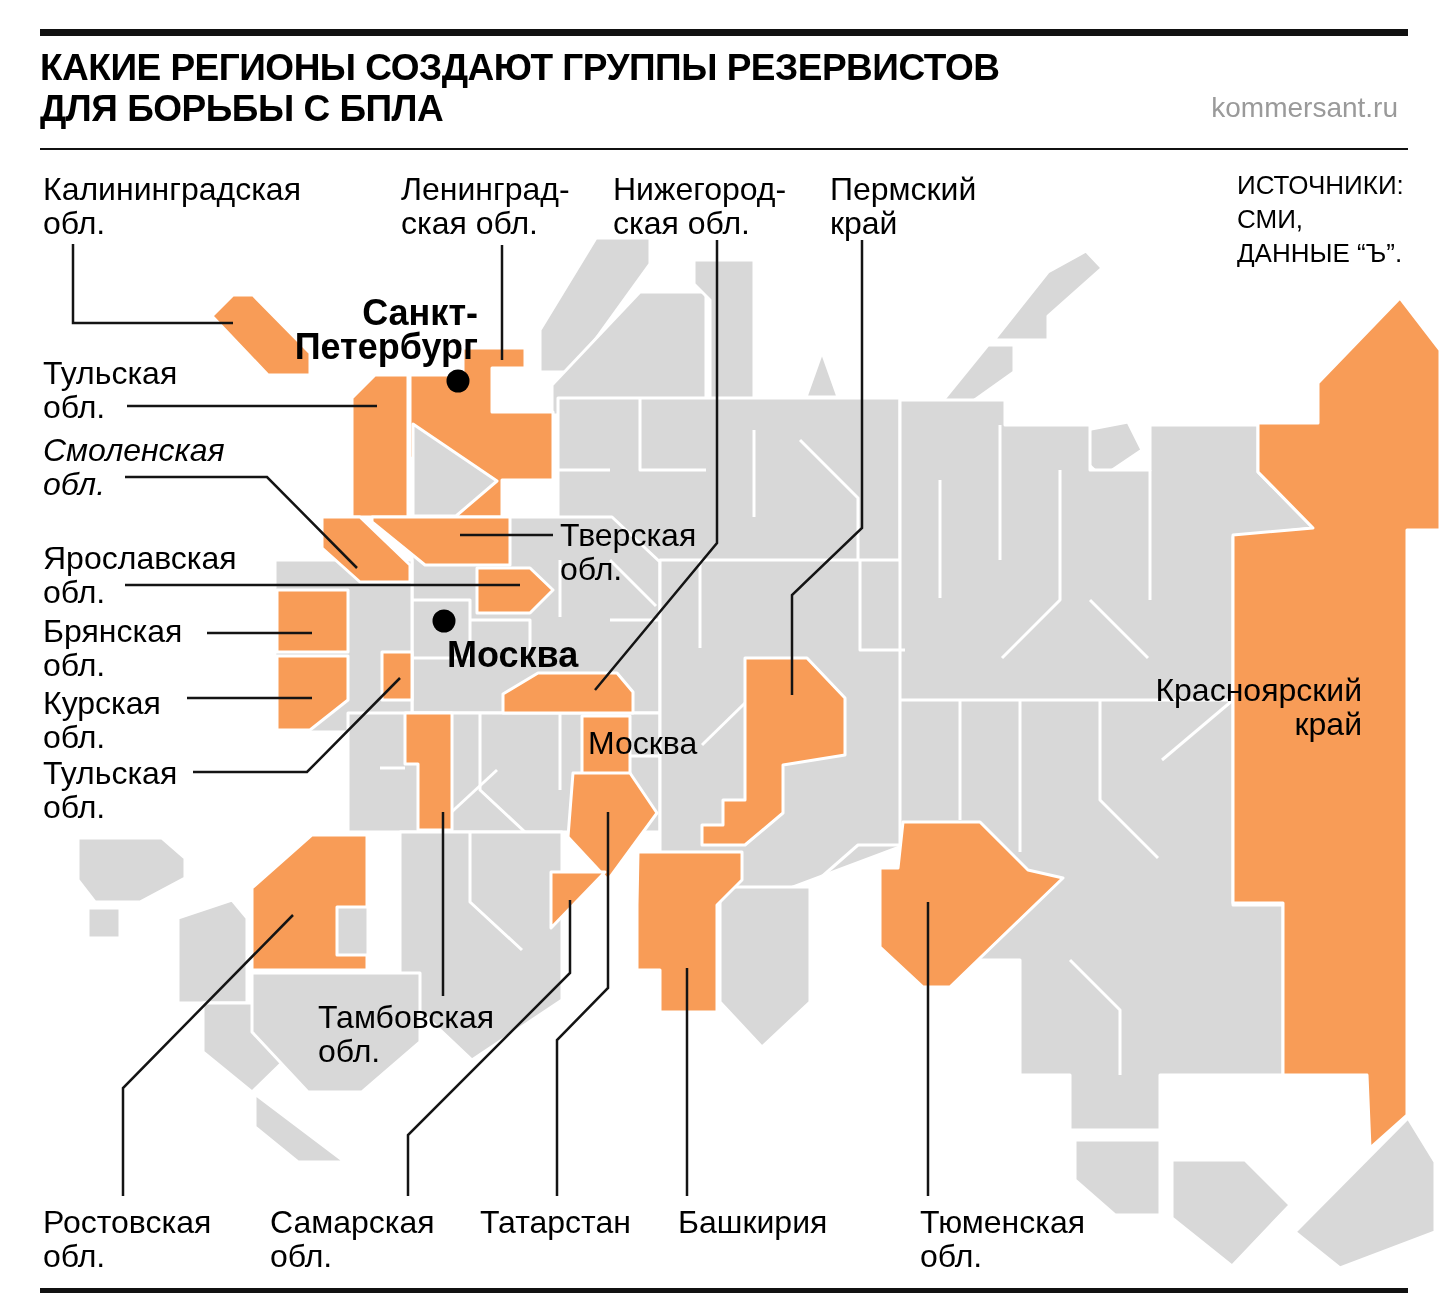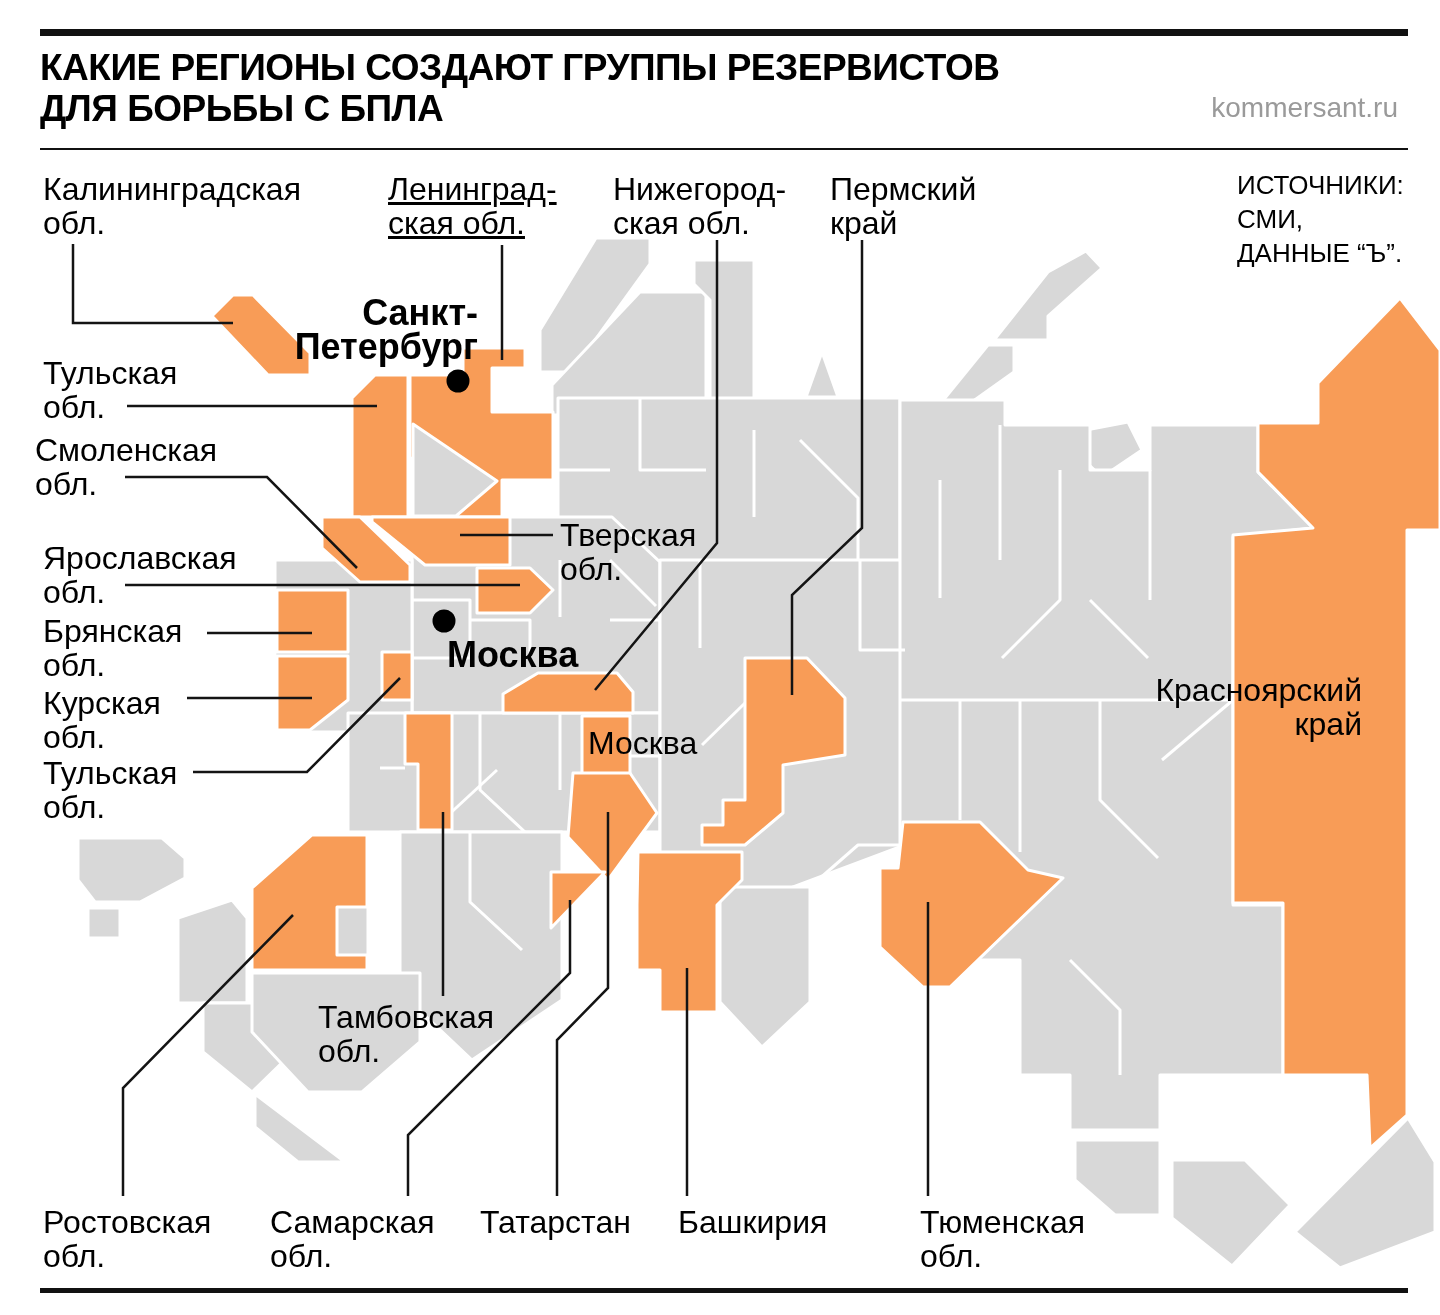--- a/index.html
+++ b/index.html
@@ -123,29 +123,29 @@
     <polyline points="608,812 608,988 557,1040 557,1196" fill="none" stroke="#141414" stroke-width="2.5"></polyline>
     <polyline points="687,968 687,1196" fill="none" stroke="#141414" stroke-width="2.5"></polyline>
     <polyline points="928,902 928,1196" fill="none" stroke="#141414" stroke-width="2.5"></polyline>
     <circle cx="458" cy="381" r="11.5" fill="#000"></circle>
     <circle cx="444" cy="621" r="11.5" fill="#000"></circle>
   </svg>
 
 <div id="labels">
     <div class="lbl" style="left: 43px; top: 172px;">Калининградская
 обл.</div>
-    <div class="lbl" style="left: 388px; top: 172px; text-decoration: underline;">Ленинград-
+    <div class="lbl" style="left: 401px; top: 172px;">Ленинград-
 ская обл.</div>
     <div class="lbl" style="left: 613px; top: 172px;">Нижегород-
 ская обл.</div>
     <div class="lbl" style="left: 830px; top: 172px;">Пермский
 край</div>
     <div class="lbl" style="left: 43px; top: 356px;">Тульская
 обл.</div>
-    <div class="lbl" style="left: 35px; top: 433px;">Смоленская
+    <div class="lbl" style="left: 43px; top: 433px; font-style: italic;">Смоленская
 обл.</div>
     <div class="lbl" style="left: 43px; top: 541px;">Ярославская
 обл.</div>
     <div class="lbl" style="left: 43px; top: 614px;">Брянская
 обл.</div>
     <div class="lbl" style="left: 43px; top: 686px;">Курская
 обл.</div>
     <div class="lbl" style="left: 43px; top: 756px;">Тульская
 обл.</div>
     <div class="lbl bold right" style="right: 962px; top: 296px;">Санкт-

